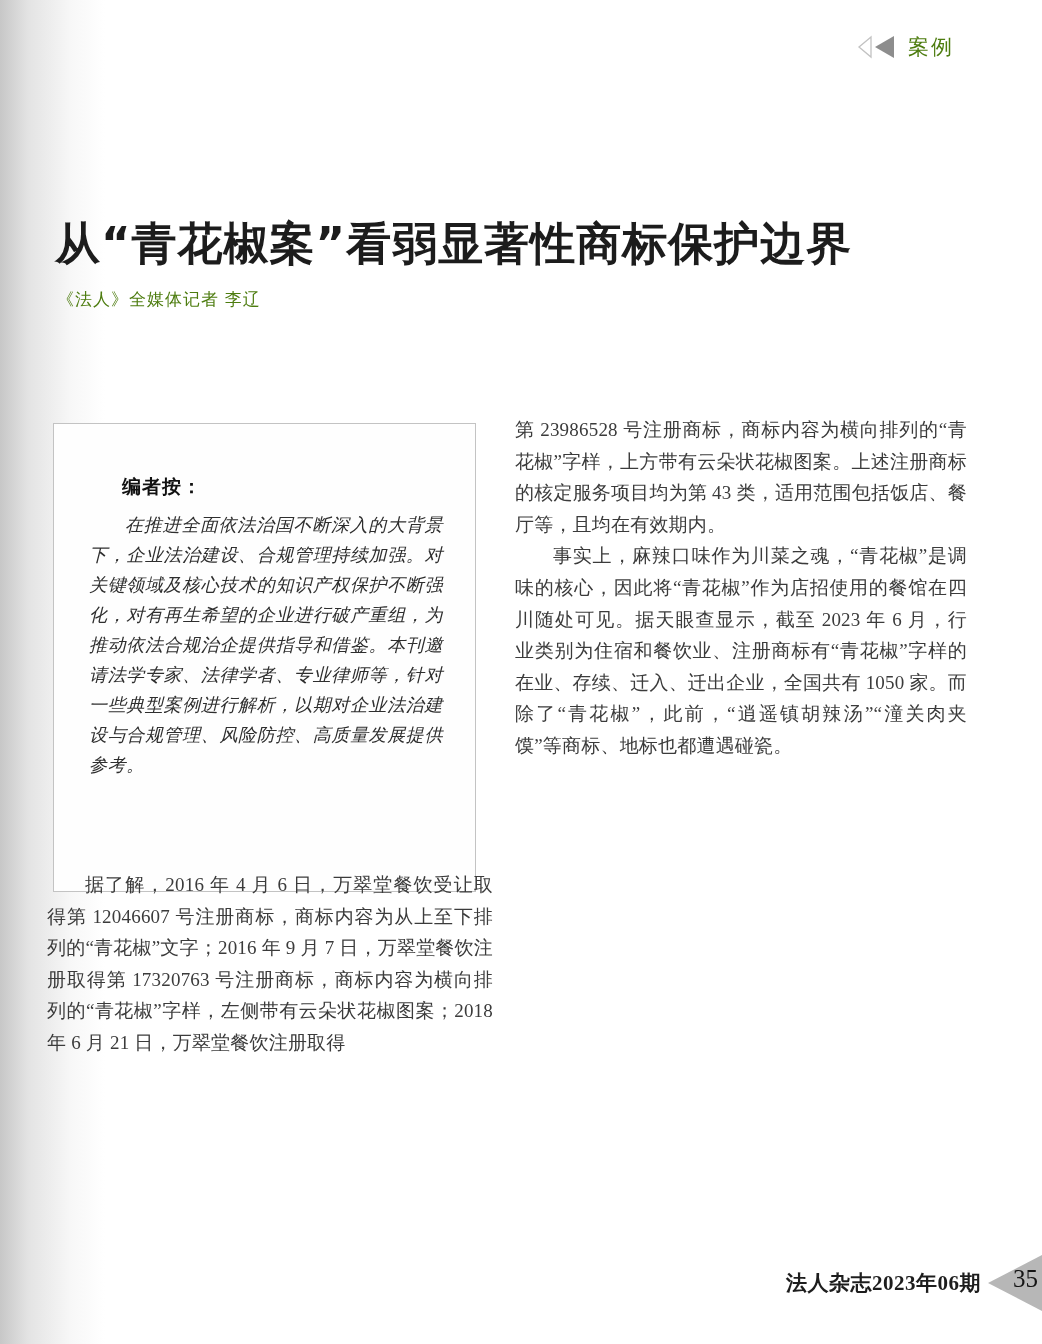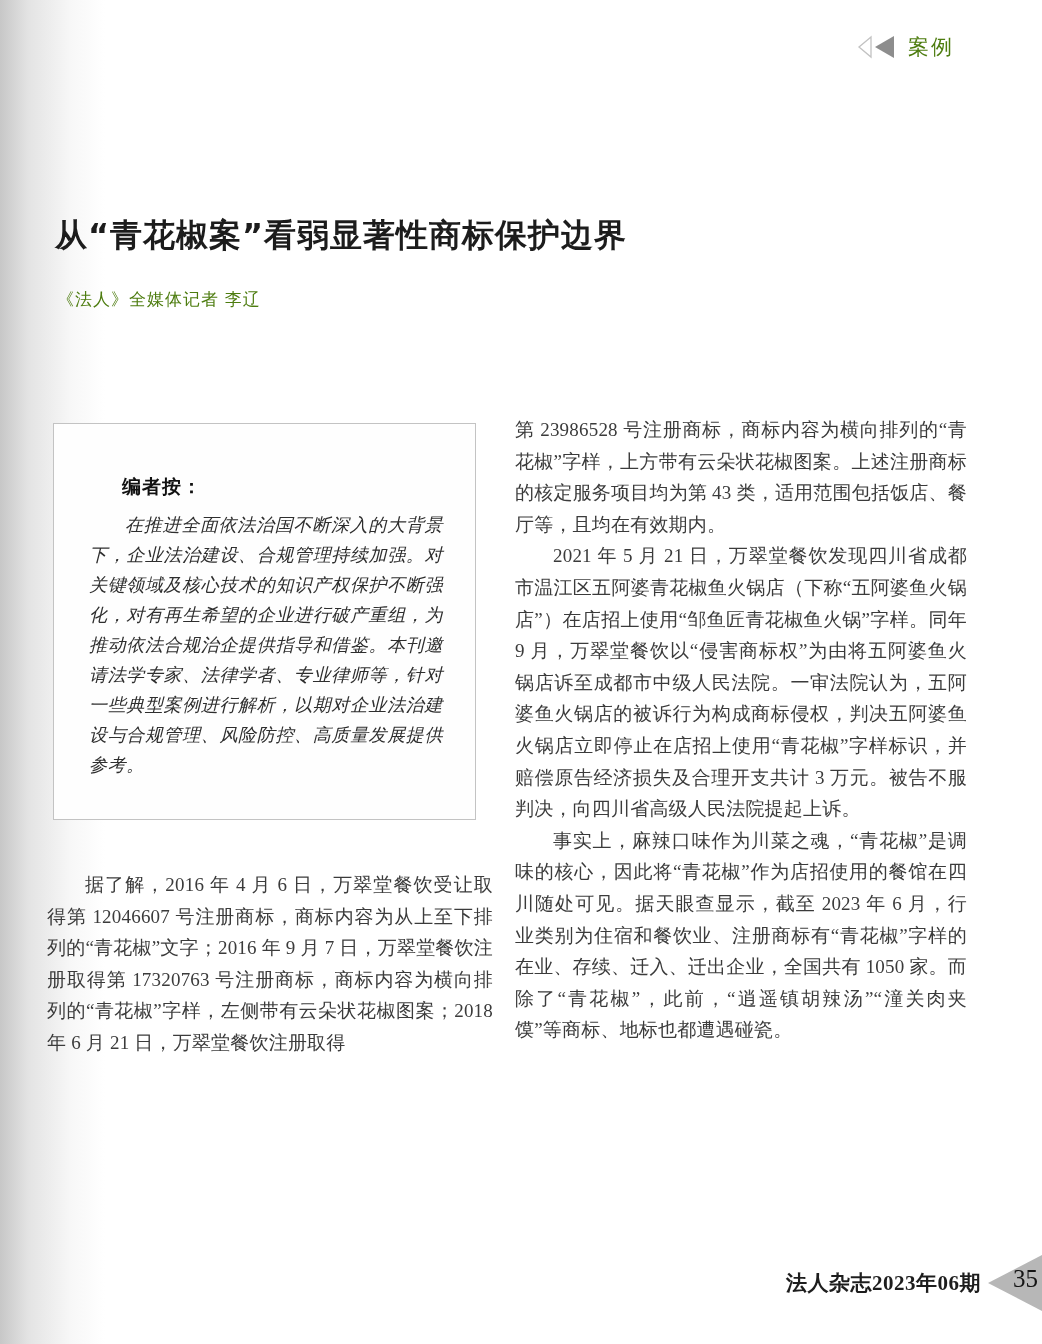--- a/index.html
+++ b/index.html
@@ -21,31 +21,31 @@
     display:flex;align-items:center;gap:10px;
   }
   .hdr-label{
     font-family:"Liberation Sans","DejaVu Sans",sans-serif;
     font-size:21px;color:#4d7c0f;letter-spacing:2px;
   }
   
   .title{
     position:absolute;left:55px;top:183px;width:860px;
     font-family:"DejaVu Sans","Liberation Sans",sans-serif;
-    font-size:32px;font-weight:900;color:#1c1c1c;
+    font-size:45px;font-weight:900;color:#1c1c1c;
     letter-spacing:1px;line-height:62px;white-space:nowrap;
   }
   .byline{
     position:absolute;left:57px;top:288px;
     font-size:17px;color:#4d7c0f;letter-spacing:1px;
     font-family:"Liberation Sans","DejaVu Sans",sans-serif;
   }
   
   .note-box{
-    position:absolute;left:53px;top:423px;width:423px;height:397px;
+    position:absolute;left:53px;top:423px;width:423px;height:469px;
     border:1px solid #c3c3c3;background:#fefefe;
     box-sizing:border-box;
     padding:50px 32px 0 35px;
   }
   .note-heading{
     font-family:"DejaVu Sans","Liberation Sans",sans-serif;
     font-size:19px;font-weight:bold;color:#111;
     margin:0 0 10px 33px;letter-spacing:1px;
   }
   .note-body{
@@ -98,21 +98,20 @@
     <div class="note-heading">编者按：</div>
     <p class="note-body">在推进全面依法治国不断深入的大背景下，企业法治建设、合规管理持续加强。对关键领域及核心技术的知识产权保护不断强化，对有再生希望的企业进行破产重组，为推动依法合规治企提供指导和借鉴。本刊邀请法学专家、法律学者、专业律师等，针对一些典型案例进行解析，以期对企业法治建设与合规管理、风险防控、高质量发展提供参考。</p>
   </div>
 
   <div class="col col-left">
     <p class="indent">据了解，2016 年 4 月 6 日，万翠堂餐饮受让取得第 12046607 号注册商标，商标内容为从上至下排列的“青花椒”文字；2016 年 9 月 7 日，万翠堂餐饮注册取得第 17320763 号注册商标，商标内容为横向排列的“青花椒”字样，左侧带有云朵状花椒图案；2018 年 6 月 21 日，万翠堂餐饮注册取得</p>
   </div>
 
   <div class="col col-right">
     <p>第 23986528 号注册商标，商标内容为横向排列的“青花椒”字样，上方带有云朵状花椒图案。上述注册商标的核定服务项目均为第 43 类，适用范围包括饭店、餐厅等，且均在有效期内。</p>
-    <p class="indent">2021 年 5 月 21 日，万翠堂餐饮发现四川省成都市温江区五阿婆青花椒鱼火锅店（下称“五阿婆鱼火锅店”）在店招上使用“邹鱼匠青花椒鱼火锅”字样。同年 9 月，万翠堂餐饮以“侵害商标权”为由将五阿婆鱼火锅店诉至成都市中级人民法院。一审法院认为，五阿婆鱼火锅店的被诉行为构成商标侵权，判决五阿婆鱼火锅店立即停止在店招上使用“青花椒”字样标识，并赔偿原告经济损失及合理开支共计 3 万元。被告不服判决，向四川省高级人民法院提起上诉。</p>
     <p class="indent">事实上，麻辣口味作为川菜之魂，“青花椒”是调味的核心，因此将“青花椒”作为店招使用的餐馆在四川随处可见。据天眼查显示，截至 2023 年 6 月，行业类别为住宿和餐饮业、注册商标有“青花椒”字样的在业、存续、迁入、迁出企业，全国共有 1050 家。而除了“青花椒”，此前，“逍遥镇胡辣汤”“潼关肉夹馍”等商标、地标也都遭遇碰瓷。</p>
   </div>
 
   <div class="footer-journal">法人杂志2023年06期</div>
 
   <span class="page-corner">
     <svg width="54" height="64" viewBox="0 0 54 64">
       <polygon points="0,35 54,7 54,63" fill="#b7b7b7"></polygon>
     </svg>
   </span>

